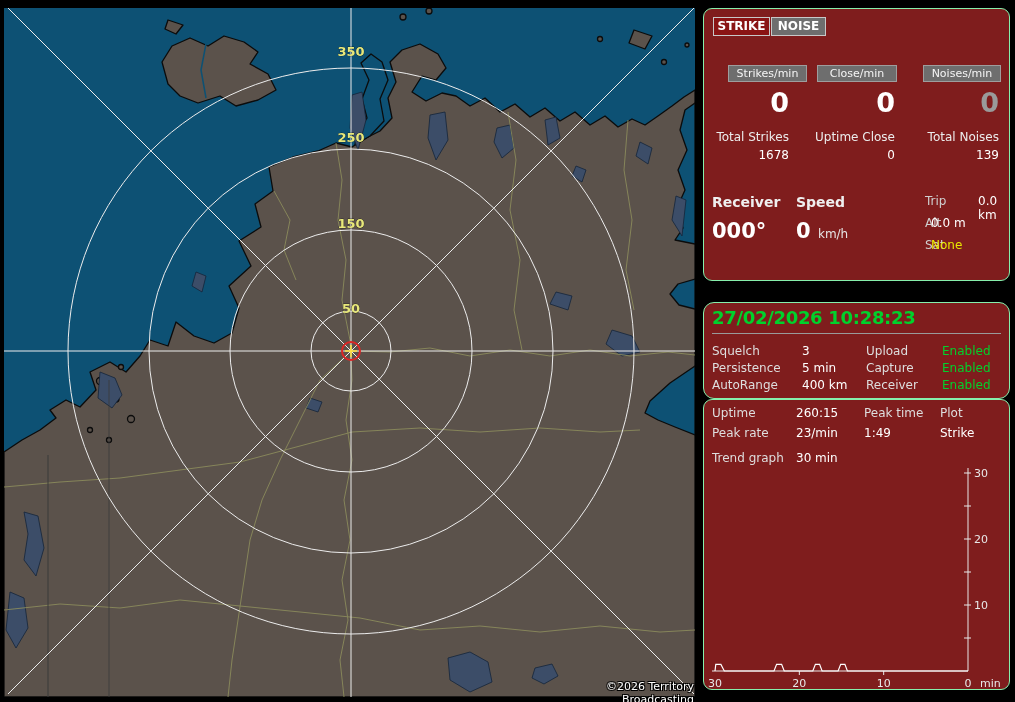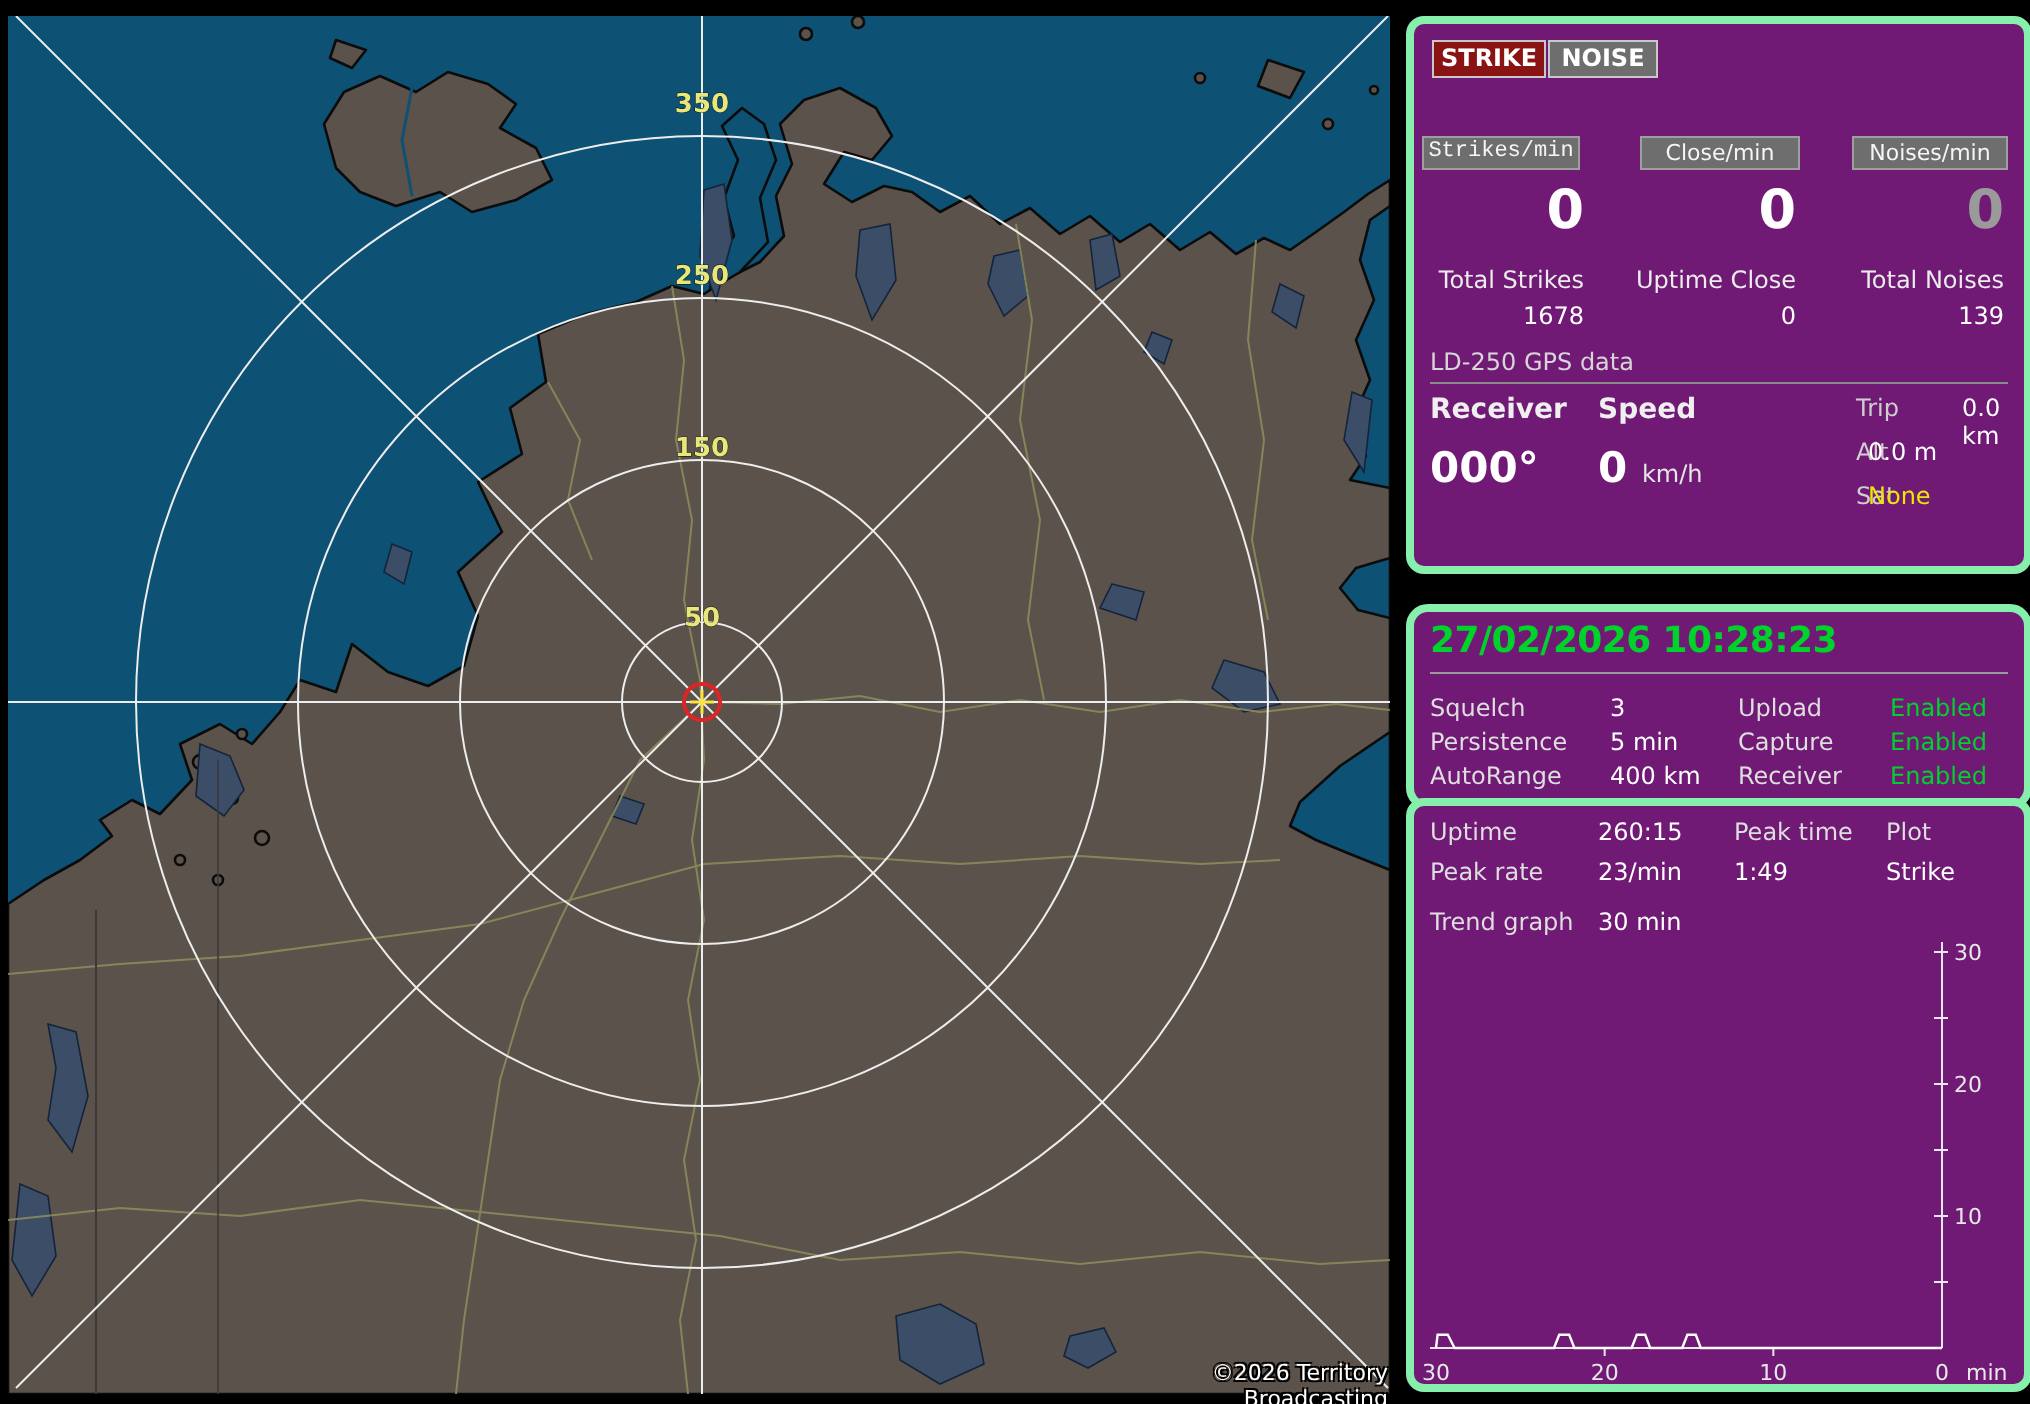--- a/index.html
+++ b/index.html
@@ -4,35 +4,35 @@
 <style>
   html,body{margin:0;padding:0;}
   body{
     width:1015px;height:702px;background:#000;position:relative;overflow:hidden;
     font-family:"DejaVu Sans","Liberation Sans",sans-serif;color:#e6e6e6;font-size:12px;
   }
   .a{position:absolute;}
   #map-wrap{left:4px;top:8px;width:691px;height:689px;background:#0d5174;}
   #copyright{left:556px;top:680px;width:138px;text-align:right;font-size:11px;color:#fff;
     text-shadow:1px 1px 0 #000,-1px -1px 0 #000,1px -1px 0 #000,-1px 1px 0 #000;}
-  .panel{position:absolute;left:703px;width:305px;background:#701a75;
-    border:4px solid #86efac;border-radius:9px;}
+  .panel{position:absolute;left:703px;width:305px;background:#7f1d1d;
+    border:1px solid #86efac;border-radius:9px;}
   #panel-top{top:8px;height:271px;}
   #panel-status{top:302px;height:95px;border-radius:11px;}
   #panel-stats{top:399px;height:289px;}
   .btn{position:absolute;top:8px;height:17px;font-weight:bold;font-size:12px;color:#fff;
     text-align:center;line-height:17px;border:1px solid #c8c8c8;cursor:pointer;}
   #strike-btn{left:9px;width:55px;background:#8a1414;}
   #noise-btn{left:67px;width:53px;background:#6e6e6e;}
   #bng-box{left:166px;top:6px;width:130px;height:19px;border:1px solid #a0a0a0;background:#141414;
     display:flex;align-items:center;justify-content:space-between;padding:0 6px;
     font-weight:bold;font-size:13px;}
   .chip{position:absolute;top:56px;height:15px;background:#6e6e6e;border:1px solid #9e9e9e;
     color:#f5f5f5;font-size:11px;line-height:15px;text-align:center;cursor:pointer;}
-  .chipA{left:4px;width:77px;font-family:Liberation Mono, monospace;} .chipB{left:113px;width:78px;} .chipC{left:219px;width:76px;}
+  .chipA{left:24px;width:77px;} .chipB{left:113px;width:78px;} .chipC{left:219px;width:76px;}
   .colA{left:0;width:85px;} .colB{left:100px;width:91px;} .colC{left:205px;width:90px;}
   .bigzero{top:78px;font-size:27px;font-weight:bold;text-align:right;color:#fff;}
   .bigzero.dim{color:#9a9a9a;}
   .tlabel{top:121px;text-align:right;color:#ececec;}
   .tval{top:139px;text-align:right;color:#fff;}
   #gps-header{left:8px;right:8px;top:162px;color:#d6d6d6;border-bottom:1px solid #8a8a8a;padding-bottom:3px;}
   .gpsbig{font-weight:bold;font-size:14px;color:#efefef;}
   .gpsval{font-weight:bold;font-size:21px;color:#fff;}
   .gpsunit{font-size:12px;font-weight:normal;color:#e6e6e6;}
   .glabel{color:#cfcfcf;margin-left:28px;}
@@ -171,21 +171,20 @@
   <div class="a bigzero colB">0</div>
   <div class="a bigzero dim colC">0</div>
 
   <div class="a tlabel colA">Total Strikes</div>
   <div class="a tlabel colB">Uptime Close</div>
   <div class="a tlabel colC">Total Noises</div>
   <div class="a tval colA">1678</div>
   <div class="a tval colB">0</div>
   <div class="a tval colC">139</div>
 
-  <div class="a" id="gps-header">LD-250 GPS data</div>
   <div class="a gpsbig" style="left:8px;top:185px;">Receiver</div>
   <div class="a gpsbig" style="left:92px;top:185px;">Speed</div>
   <div class="a gpsval" style="left:8px;top:210px;">000°</div>
   <div class="a gpsval" style="left:92px;top:210px;">
     <span>0</span>
     <span class="gpsunit">km/h</span>
   </div>
   <div class="a glabel" style="left:193px;top:185px;">Trip</div>
   <div class="a val" style="left:227px;top:185px;margin-left:47px;">0.0 km</div>
   <div class="a glabel" style="left:193px;top:207px;">Alt</div>

